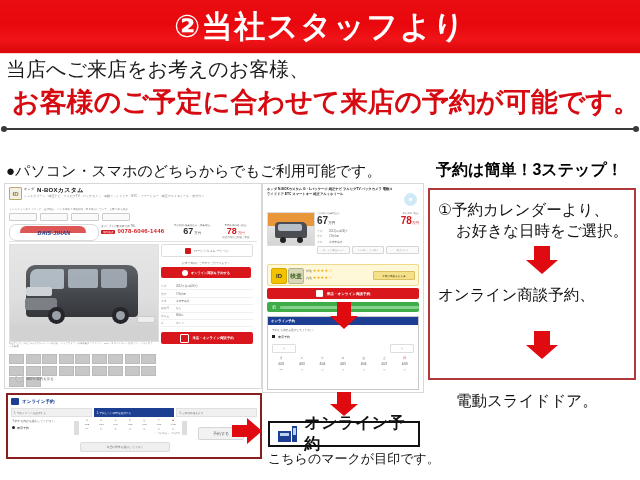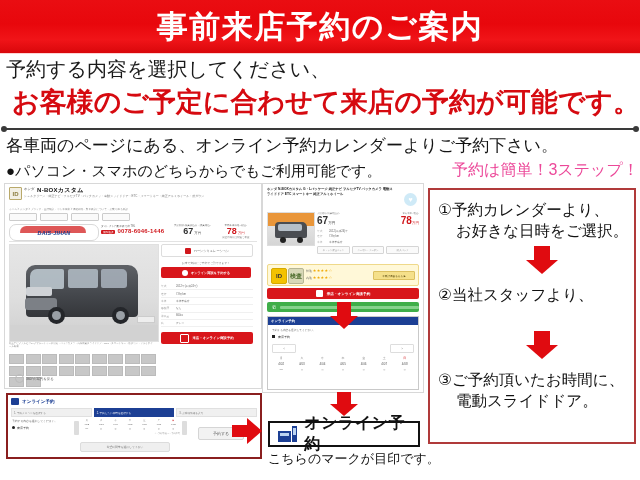--- a/index.html
+++ b/index.html
@@ -45,22 +45,22 @@
 
   .lead3{
     position:absolute;left:6px;top:136px;width:632px;
     font-size:17px;line-height:1.15;color:#141414;white-space:nowrap;
   }
   .lead4{
     position:absolute;left:6px;top:162px;
     font-size:15px;line-height:1.15;color:#141414;white-space:nowrap;text-align:right;
   }
   .callout3{
-    position:absolute;left:452px;top:160px;
-    font-size:16px;font-weight:normal;color:#ec4899;white-space:nowrap;
+    position:absolute;left:436px;top:160px;
+    font-size:16px;font-weight:bold;color:#000000;white-space:nowrap;
   }
 
   
   .shotL{
     position:absolute;left:4px;top:183px;width:256px;height:204px;
     background:#fff;border:1px solid #d8d8d8;overflow:hidden;
     font-size:3.2px;color:#555;
   }
   .shotL .brow{
     position:absolute;left:4px;top:3px;right:4px;height:14px;
@@ -281,21 +281,21 @@
   .markbox .bldg .b1:after{content:"";position:absolute;left:2px;top:2px;width:9px;height:3px;background:#bcd3f0;}
   .markbox .bldg .b2{position:absolute;right:0;bottom:0;width:5px;height:16px;background:#1c3f94;}
   .markbox .bldg .b2:after{content:"";position:absolute;left:1px;top:2px;width:3px;height:7px;background:#bcd3f0;}
   .markbox .mtxt{font-size:16px;font-weight:bold;color:#111;letter-spacing:.5px;}
   .marknote{
     position:absolute;left:268px;top:450px;font-size:13px;color:#111;white-space:nowrap;
   }
 
   
   .steppanel{
-    position:absolute;left:428px;top:188px;width:208px;height:256px;
+    position:absolute;left:428px;top:188px;width:208px;height:192px;
     border:2px solid #b03a3a;background:#fff;box-sizing:border-box;
   }
   .stepline{position:absolute;left:8px;font-size:15.5px;color:#111;line-height:1.35;white-space:nowrap;}
   .s1a{top:10px;}
   .s1b{top:31px;left:26px;}
   .s2a{top:95px;}
   .s2b{top:116px;left:26px;}
   .s3a{top:180px;}
   .s3b{top:201px;left:26px;}
   .arwS1{left:96px;top:56px;}
@@ -309,27 +309,26 @@
     position:absolute;left:430px;top:412px;width:210px;
     font-size:15.5px;font-weight:bold;color:#d60a10;line-height:1.38;white-space:nowrap;
   }
 </style>
 </head>
 <body>
 
 <div id="page">
 
   <div class="hdr">
-    <div class="hdr-title">事前来店予約のご案内</div>
-  </div>
-
-  <div class="lead1">予約する内容を選択してください、</div>
+    <div class="hdr-title">②当社スタッフより</div>
+  </div>
+
+  <div class="lead1">当店へご来店をお考えのお客様、</div>
   <div class="lead2">お客様のご予定に合わせて来店の予約が可能です。</div>
   <div class="divider"></div>
-  <div class="lead3">各車両のページにある、オンライン予約カレンダーよりご予約下さい。</div>
   <div class="lead4">●パソコン・スマホのどちらからでもご利用可能です。</div>
   <div class="callout3">予約は簡単！3ステップ！</div>
 
   <div class="shotL">
     <div class="brow">
       <div class="sq-logo">ID</div>
       <div class="ttl-maker">ホンダ</div>
       <div class="ttl-model">N-BOXカスタム</div>
       <div class="ttl-spec">シェルクリーン・純正ナビ・フルセグTV・バックカメラ・電動スライドドア・ETC・スマートキー・純正アルミホイール・低ダウン</div>
     </div>
@@ -619,23 +618,22 @@
   </div>
   <div class="marknote">こちらのマークが目印です。</div>
 
   <div class="steppanel">
     <div class="stepline s1a">①予約カレンダーより、</div>
     <div class="stepline s1b">お好きな日時をご選択。</div>
     <div class="arw arwS1">
       <div class="stem"></div>
       <div class="head"></div>
     </div>
-    <div class="stepline s2a">②当社スタッフより、</div>
+    <div class="stepline s2a">オンライン商談予約、</div>
     <div class="arw arwS2">
       <div class="stem"></div>
       <div class="head"></div>
     </div>
-    <div class="stepline s3a">③ご予約頂いたお時間に、</div>
     <div class="stepline s3b">電動スライドドア。</div>
   </div>
 
 
 </div>
 
 </body></html>

